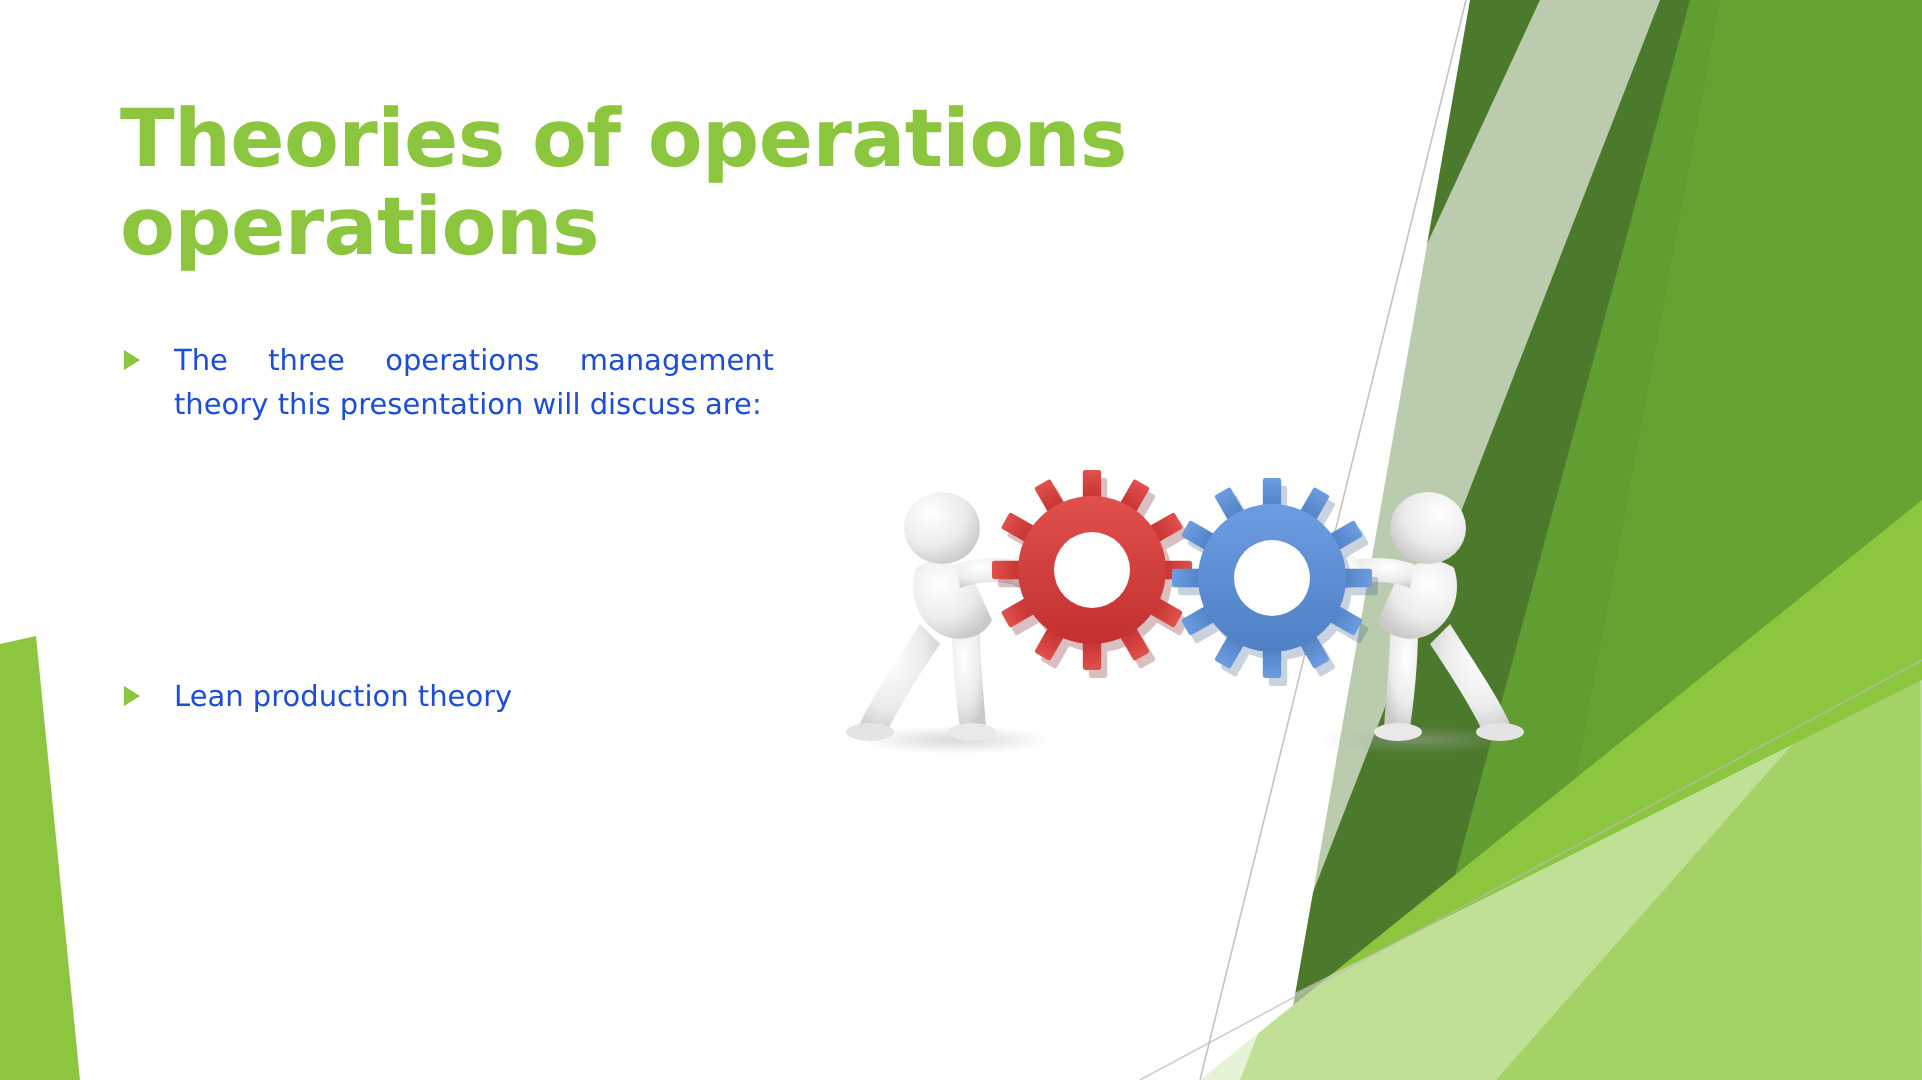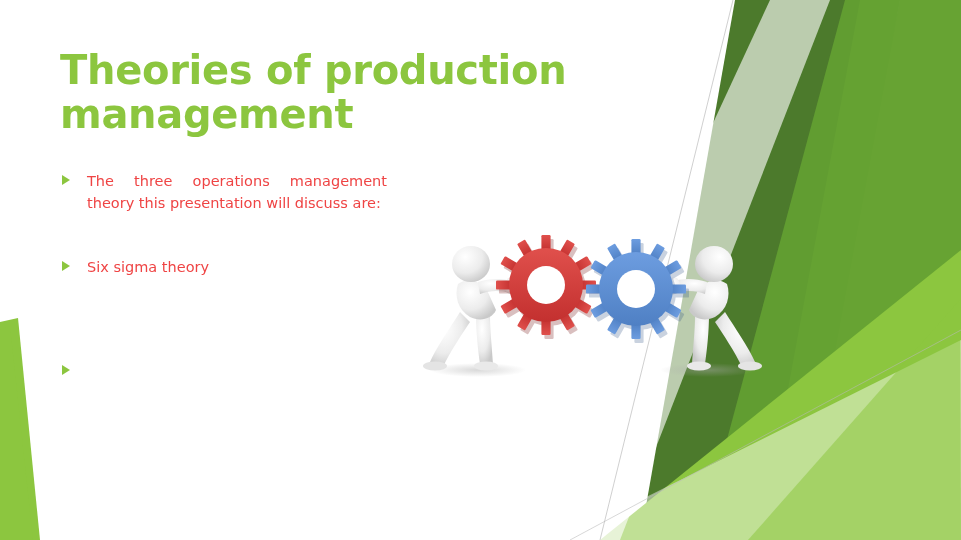--- a/index.html
+++ b/index.html
@@ -43,21 +43,21 @@
   
   .body-list {
     position: absolute;
     left: 57px;
     top: 170px;
     width: 330px;
   }
   .bullet-row {
     position: relative;
     padding-left: 30px;
-    color: #ef4444;
+    color: #1d4ed8;
     font-size: 14.5px;
     line-height: 22px;
   }
   .bullet-row .marker {
     position: absolute;
     left: 5px;
     top: 5px;
     width: 0;
     height: 0;
     border-left: 8px solid #8cc63f;
@@ -105,43 +105,40 @@
 
     <polygon points="748,540 960,300 961,540" fill="#8cc63f" opacity="0.55"></polygon>
 
     <line x1="733" y1="0" x2="600" y2="540" stroke="#b9b9b9" stroke-width="0.8" opacity="0.85"></line>
     <line x1="570" y1="540" x2="961" y2="330" stroke="#b9b9b9" stroke-width="0.8" opacity="0.7"></line>
 
     <polygon points="0,322 18,318 40,540 0,540" fill="#8cc63f"></polygon>
     <polygon points="0,330 10,326 33,540 0,540" fill="#8cc63f"></polygon>
   </svg>
 
-  <div class="title">Theories of production management</div>
+  <div class="title">Theories of operations operations</div>
 
   <div class="body-list">
 
     <div class="bullet-row justify">
       <span class="marker"></span>
       <span class="txt">The three operations management theory this presentation will discuss are:</span>
     </div>
 
     <div class="gap-1"></div>
 
+
+    <div class="gap-2"></div>
+
+
+    <div class="gap-3"></div>
+
     <div class="bullet-row">
       <span class="marker"></span>
-      <span class="txt">Six sigma theory</span>
-    </div>
-
-    <div class="gap-2"></div>
-
-
-    <div class="gap-3"></div>
-
-    <div class="bullet-row">
-      <span class="marker"></span>
+      <span class="txt">Lean production theory</span>
     </div>
   </div>
 
   <svg class="illustration" viewBox="0 0 345 160" xmlns="http://www.w3.org/2000/svg">
     <defs>
       <radialGradient id="bodyGrad" cx="35%" cy="30%" r="75%">
         <stop offset="0%" stop-color="#ffffff"></stop>
         <stop offset="60%" stop-color="#ececec"></stop>
         <stop offset="100%" stop-color="#c9c9c9"></stop>
       </radialGradient>

